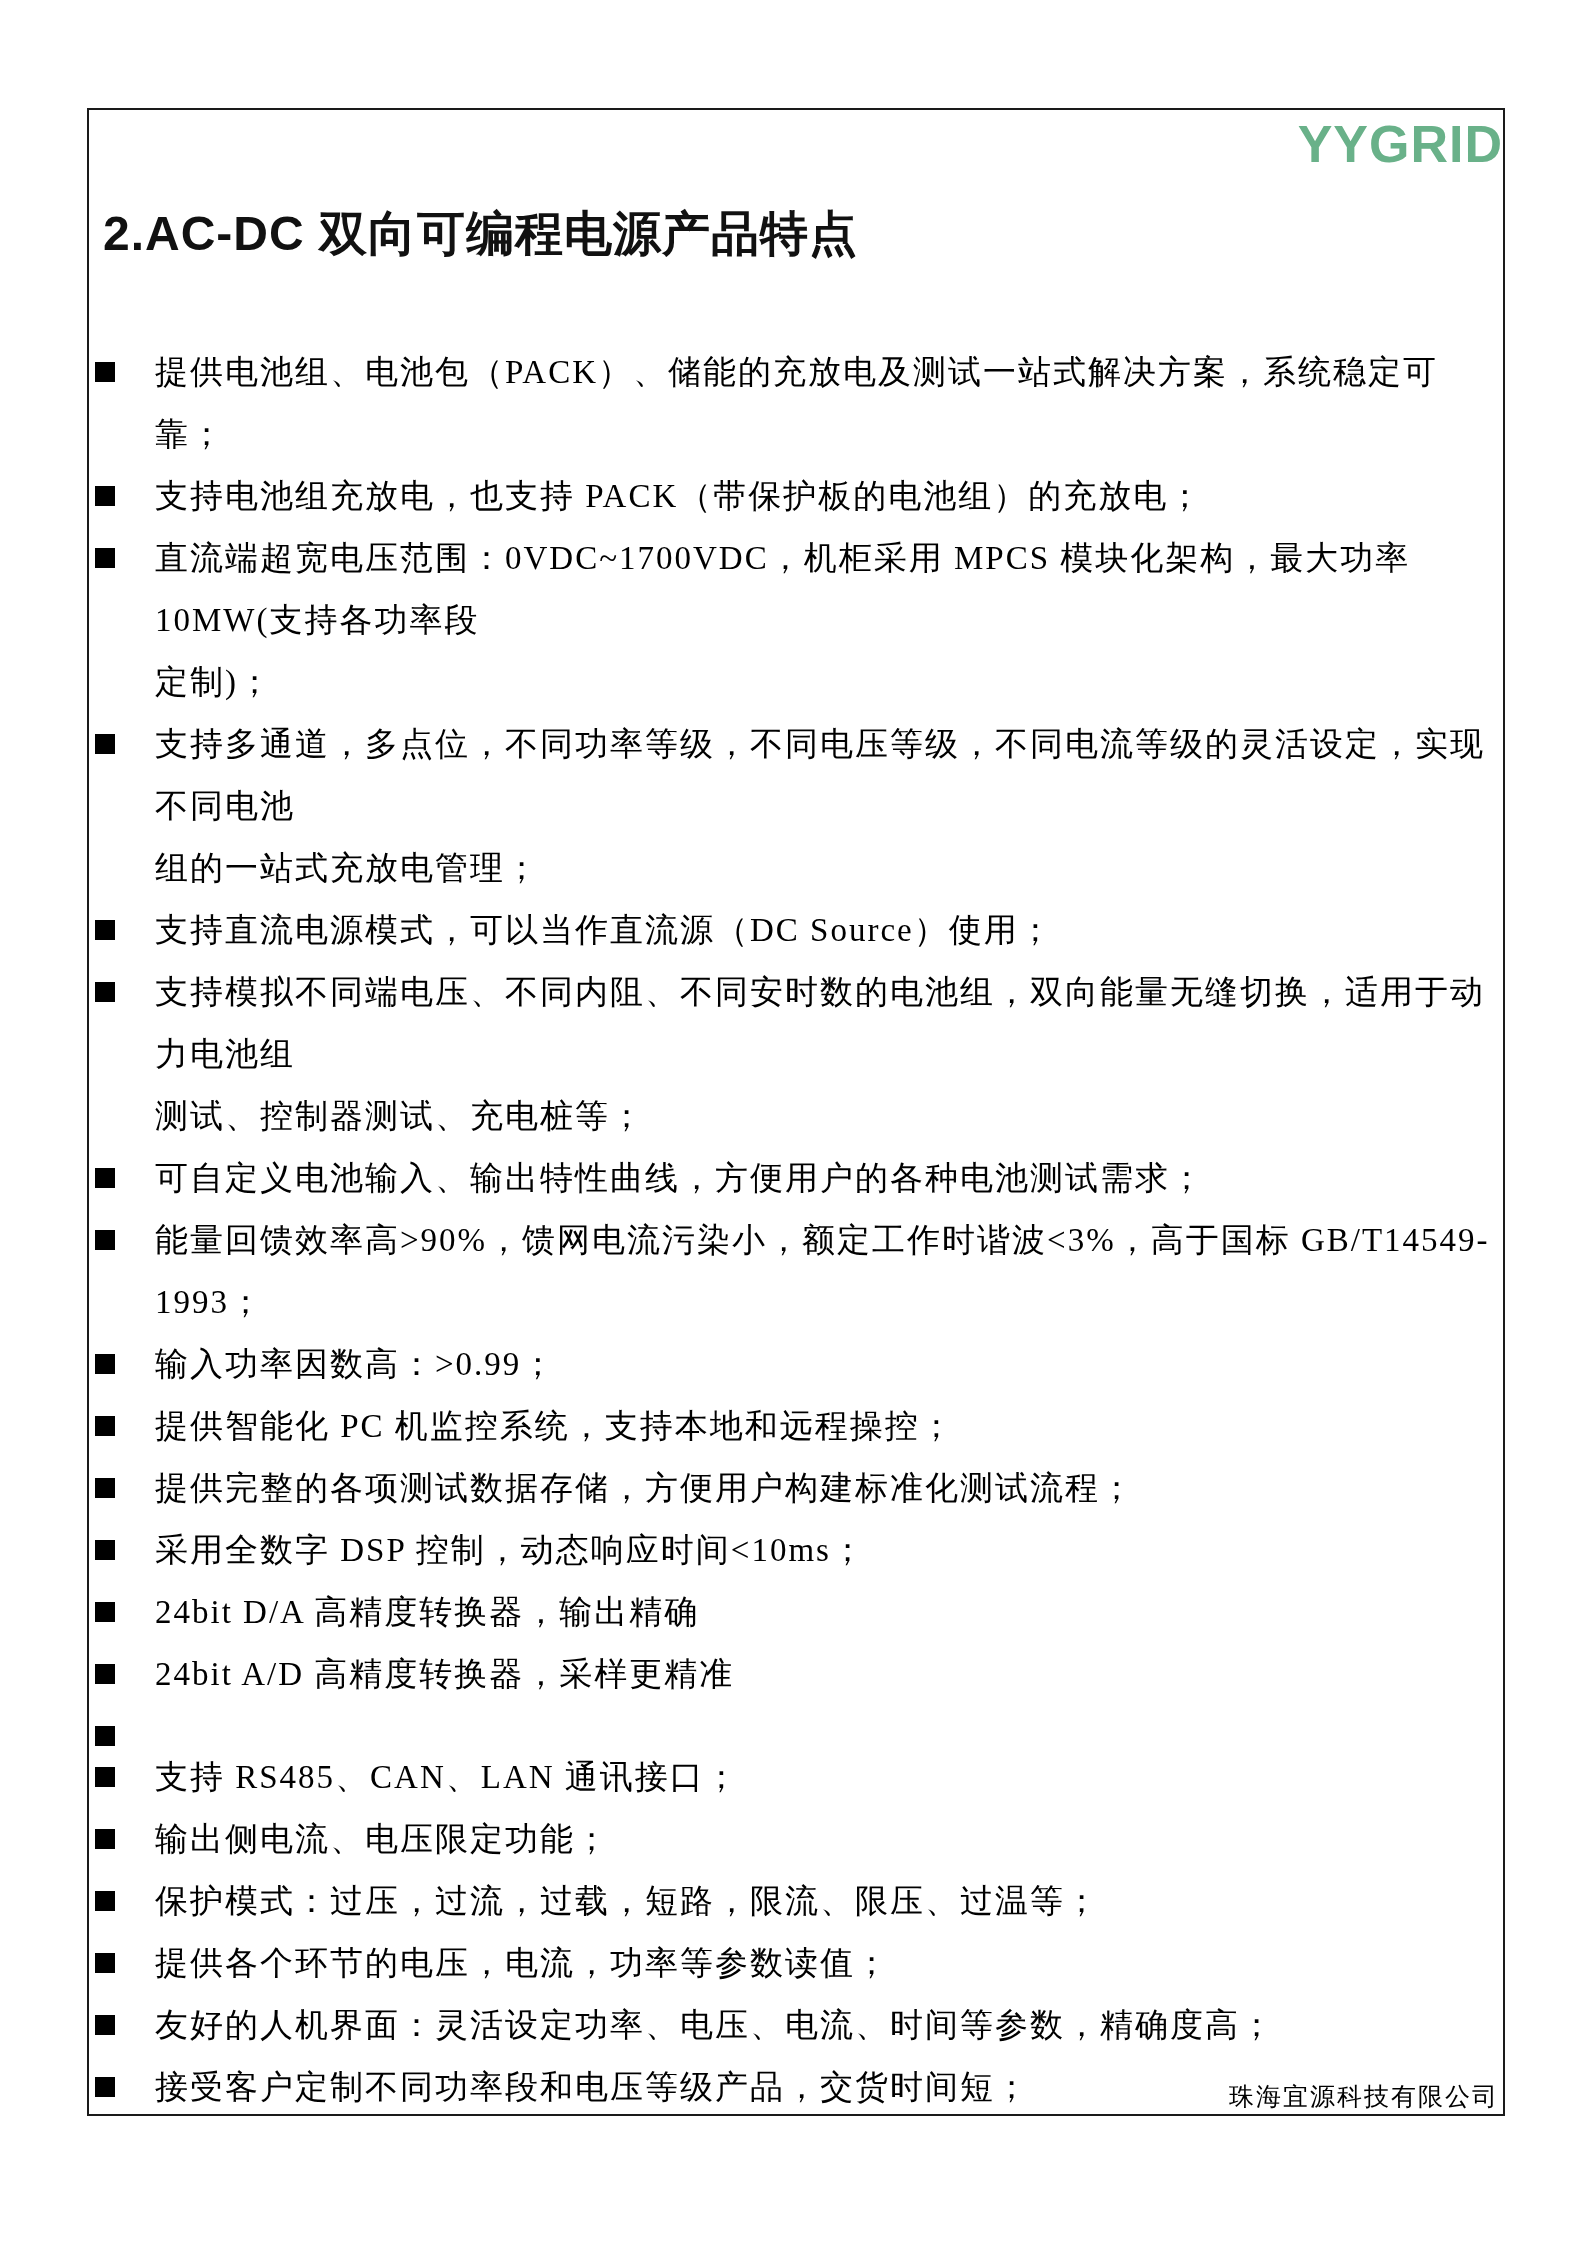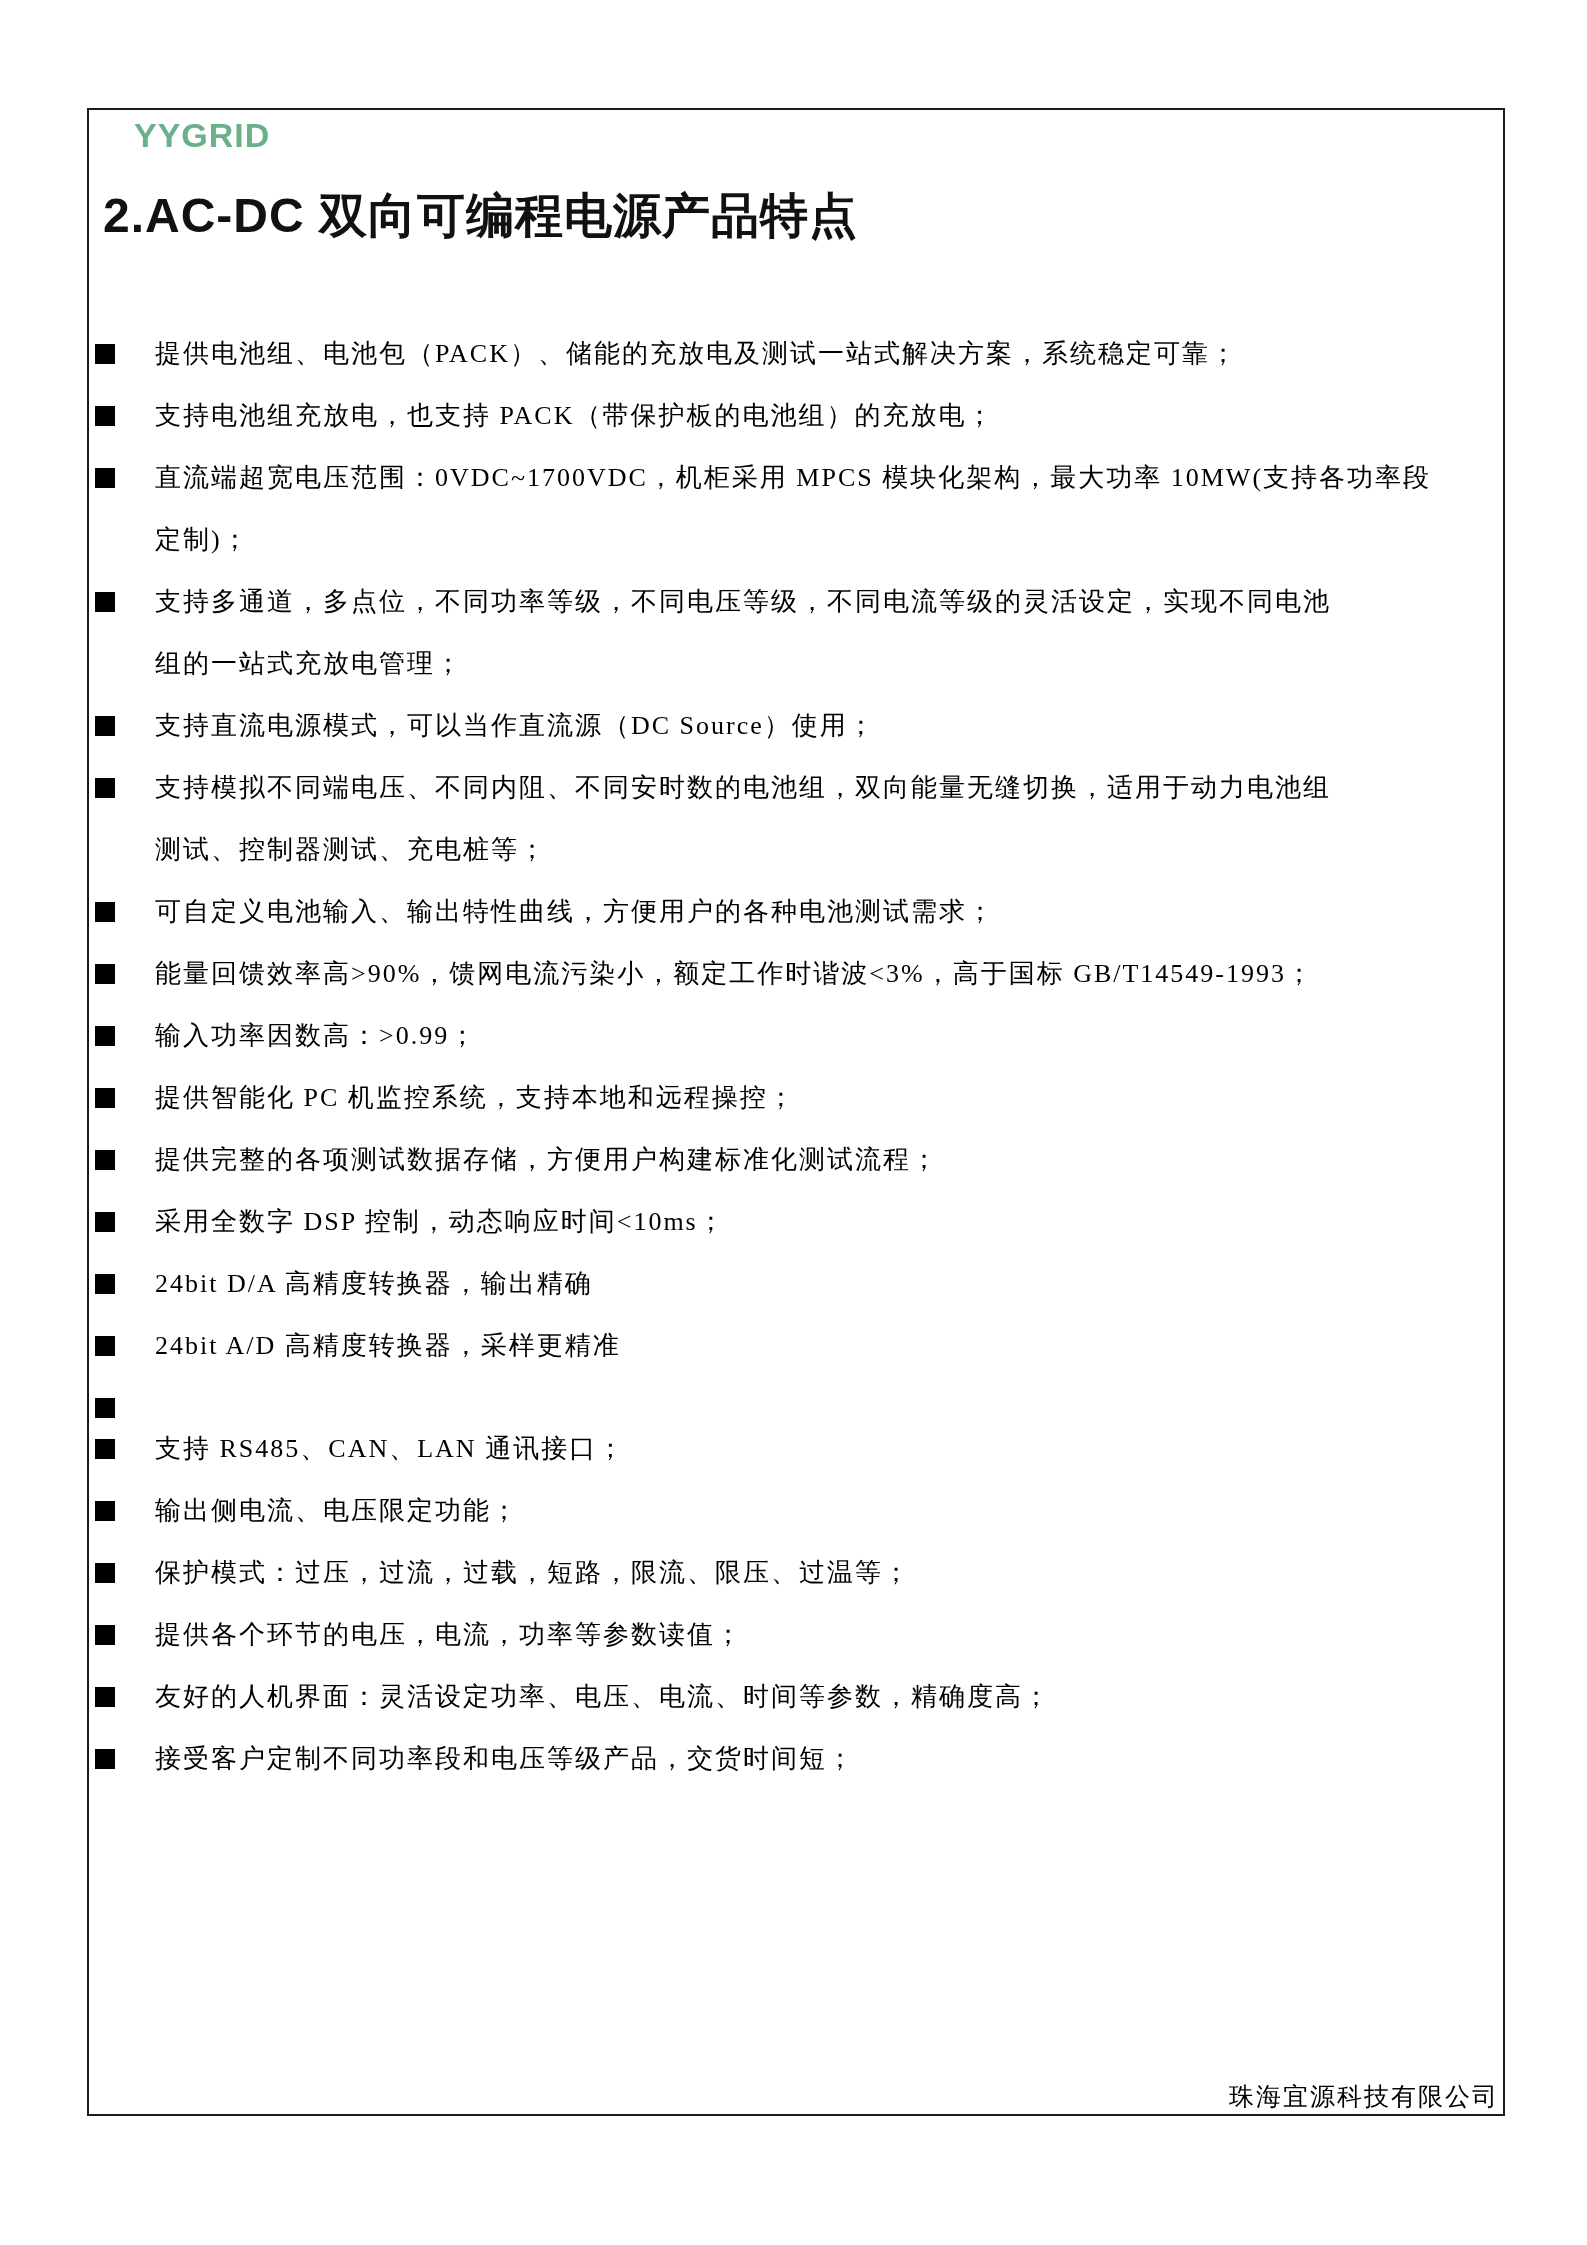--- a/index.html
+++ b/index.html
@@ -19,24 +19,24 @@
     left: 87px;
     top: 108px;
     width: 1418px;
     height: 2008px;
     border: 2px solid #1a1a1a;
     box-sizing: border-box;
     background: #ffffff;
   }
   .logo {
     margin-top: 8px;
-    text-align: left;
+    text-align: right;
     font-family: "Liberation Sans", "DejaVu Sans", sans-serif;
     font-weight: bold;
-    font-size: 34px;
+    font-size: 52px;
     line-height: 1;
     letter-spacing: 1px;
     color: #69b189;
     margin-left: 45px;
   }
   .title {
     margin: 38px 0 0 14px;
     font-family: "Liberation Sans", "DejaVu Sans", sans-serif;
     font-weight: bold;
     font-size: 48px;
@@ -54,21 +54,21 @@
     align-items: flex-start;
   }
   .bullet {
     flex: 0 0 auto;
     width: 20px;
     height: 20px;
     background: #000000;
     margin: 21px 40px 0 6px;
   }
   .feature-text {
-    font-size: 26px;
+    font-size: 33px;
     line-height: 62px;
     letter-spacing: 2px;
     white-space: pre-wrap;
     color: #000000;
     max-width: 1340px;
   }
   .footer {
     position: absolute;
     right: 4px;
     bottom: 5px;

